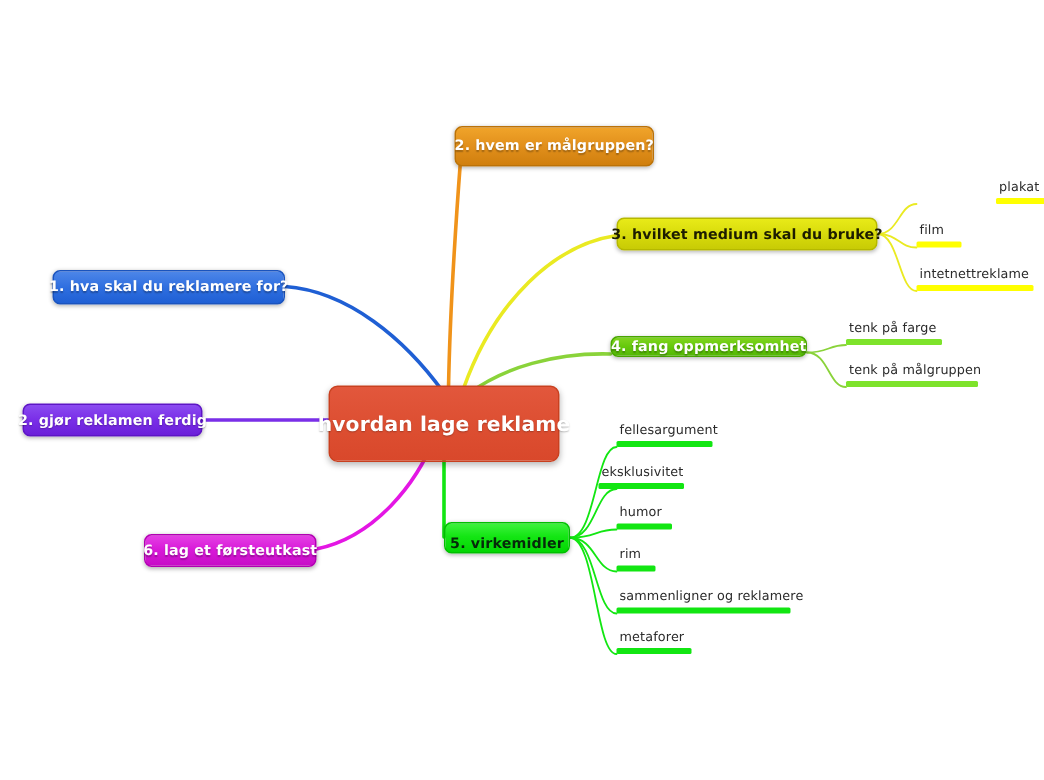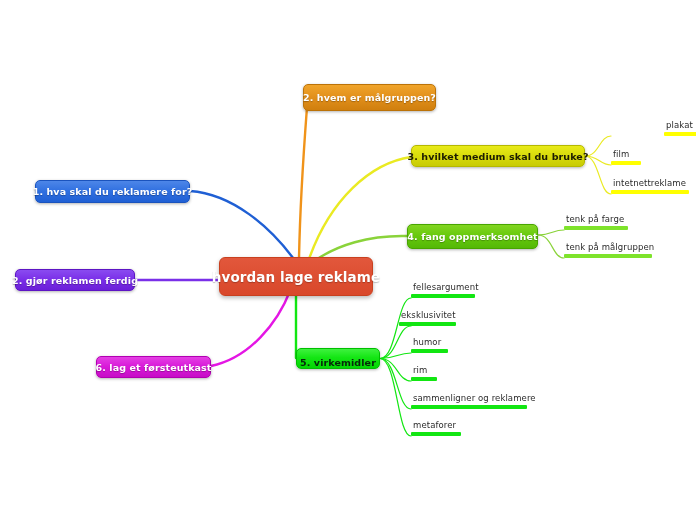--- a/index.html
+++ b/index.html
@@ -134,35 +134,35 @@
         <path d="M 538 235 C 552.3 235, 552.3 258, 564 258" stroke="#8ad33a" stroke-width="1.2" fill="none" stroke-linecap="round"></path>
         <path d="M 380 358.5 C 397.05 358.5, 397.05 298, 411 298" stroke="#12e612" stroke-width="1.2" fill="none" stroke-linecap="round"></path>
         <path d="M 380 358.5 C 397.05 358.5, 397.05 326, 411 326" stroke="#12e612" stroke-width="1.2" fill="none" stroke-linecap="round"></path>
         <path d="M 380 358.5 C 397.05 358.5, 397.05 353, 411 353" stroke="#12e612" stroke-width="1.2" fill="none" stroke-linecap="round"></path>
         <path d="M 380 358.5 C 397.05 358.5, 397.05 381, 411 381" stroke="#12e612" stroke-width="1.2" fill="none" stroke-linecap="round"></path>
         <path d="M 380 358.5 C 397.05 358.5, 397.05 409, 411 409" stroke="#12e612" stroke-width="1.2" fill="none" stroke-linecap="round"></path>
         <path d="M 380 358.5 C 397.05 358.5, 397.05 436, 411 436" stroke="#12e612" stroke-width="1.2" fill="none" stroke-linecap="round"></path>
       </g>
   </svg>
 
-  <div class="node node-central" id="central-node" style="left: 219px; top: 257px; width: 154px; height: 39px;">
+  <div class="node node-central" id="central-node" style="left: 219px; top: 257px; width: 154px; height: 51px;">
     <span>hvordan lage reklame</span>
   </div>
 
   <div id="branch-layer">
       <div class="node node-main n-blue" style="left: 35px; top: 180px; width: 155px; height: 23px;">
         <span>1. hva skal du reklamere for?</span>
       </div>
       <div class="node node-main n-orange" style="left: 303px; top: 84px; width: 133px; height: 27px;">
         <span>2. hvem er målgruppen?</span>
       </div>
       <div class="node node-main n-yellow" style="left: 411px; top: 145px; width: 174px; height: 22px;">
         <span>3. hvilket medium skal du bruke?</span>
       </div>
-      <div class="node node-main n-green" style="left: 407px; top: 224px; width: 131px; height: 25px;">
+      <div class="node node-main n-green" style="left: 407px; top: 224px; width: 131px; height: 14px;">
         <span>4. fang oppmerksomhet</span>
       </div>
       <div class="node node-main n-brightgreen" style="left: 296px; top: 348px; width: 84px; height: 21px;">
         <span>5. virkemidler</span>
       </div>
       <div class="node node-main n-magenta" style="left: 96px; top: 356px; width: 115px; height: 22px;">
         <span>6. lag et førsteutkast</span>
       </div>
       <div class="node node-main n-purple" style="left: 15px; top: 269px; width: 120px; height: 22px;">
         <span>2. gjør reklamen ferdig</span>

